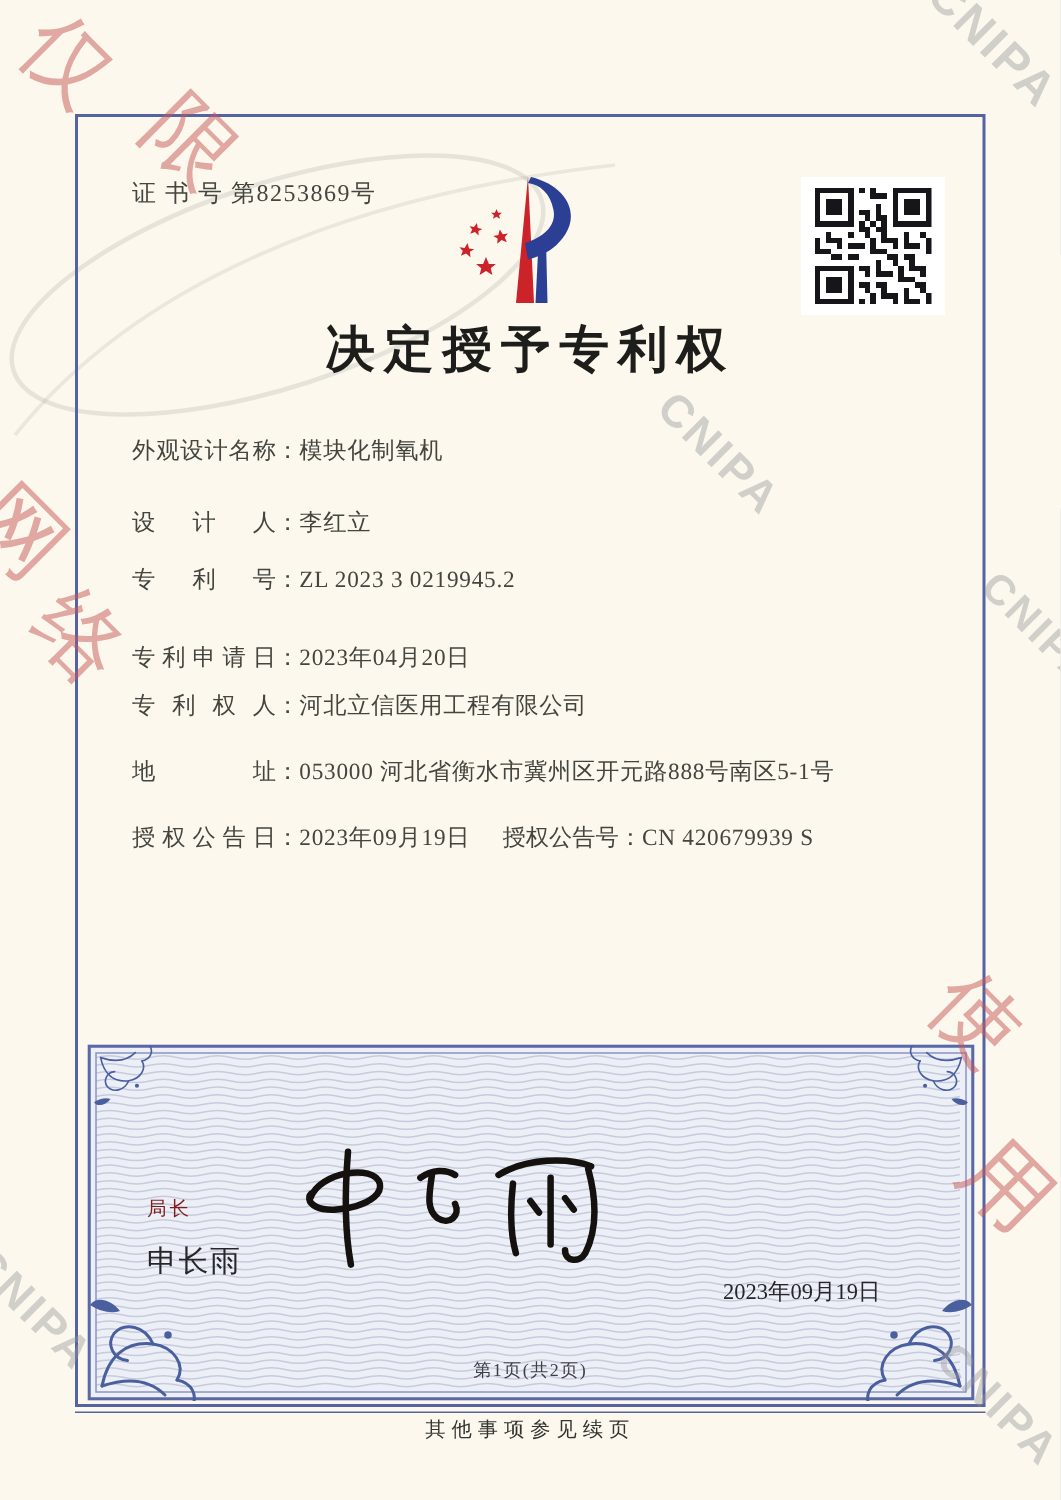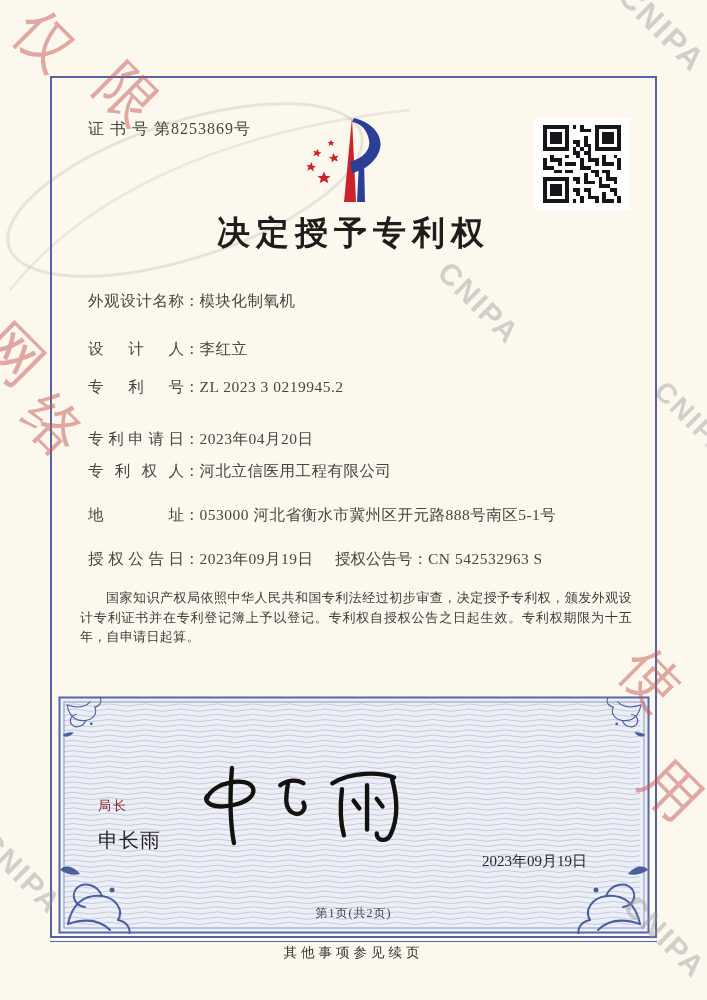--- a/index.html
+++ b/index.html
@@ -315,27 +315,26 @@
     </div>
     <div class="frow" style="top:460px">
       <span class="flabel">专利权人</span><span>：</span><span class="fvalue">河北立信医用工程有限公司</span>
     </div>
     <div class="frow" style="top:504px">
       <span class="flabel">地址</span><span>：</span><span class="fvalue">053000 河北省衡水市冀州区开元路888号南区5-1号</span>
     </div>
     <div class="frow" style="top:548px">
       <span class="flabel">授权公告日</span><span>：</span><span class="fvalue">2023年09月19日</span>
       <span class="pair2">
-        <span class="flabel-nat">授权公告号</span><span>：</span><span class="fvalue">CN 542532963 S</span>
+        <span class="flabel-nat">授权公告号</span><span>：</span><span class="fvalue">CN 420679939 S</span>
       </span>
     </div>
   </div>
 
   <div class="body-text">
-    <p>国家知识产权局依照中华人民共和国专利法经过初步审查，决定授予专利权，颁发外观设计专利证书并在专利登记簿上予以登记。专利权自授权公告之日起生效。专利权期限为十五年，自申请日起算。</p>
   </div>
 
   <div class="panel">
     <svg class="gsvg" width="592" height="238" viewBox="0 0 592 238">
       <defs>
         <g id="fl" stroke="#4a5f9e" fill="none" stroke-width="2" stroke-linecap="round">
           <path d="M-2,-2 C-6,-22 -18,-32 -36,-30 C-50,-28 -58,-16 -52,-6"></path>
           <path d="M-36,-30 C-31,-42 -17,-45 -10,-37 C-5,-30 -9,-20 -19,-19"></path>
           <path d="M-2,-2 C-20,-8 -34,-6 -44,4"></path>
           <path d="M-52,-6 C-62,-4 -66,4 -62,12"></path>

